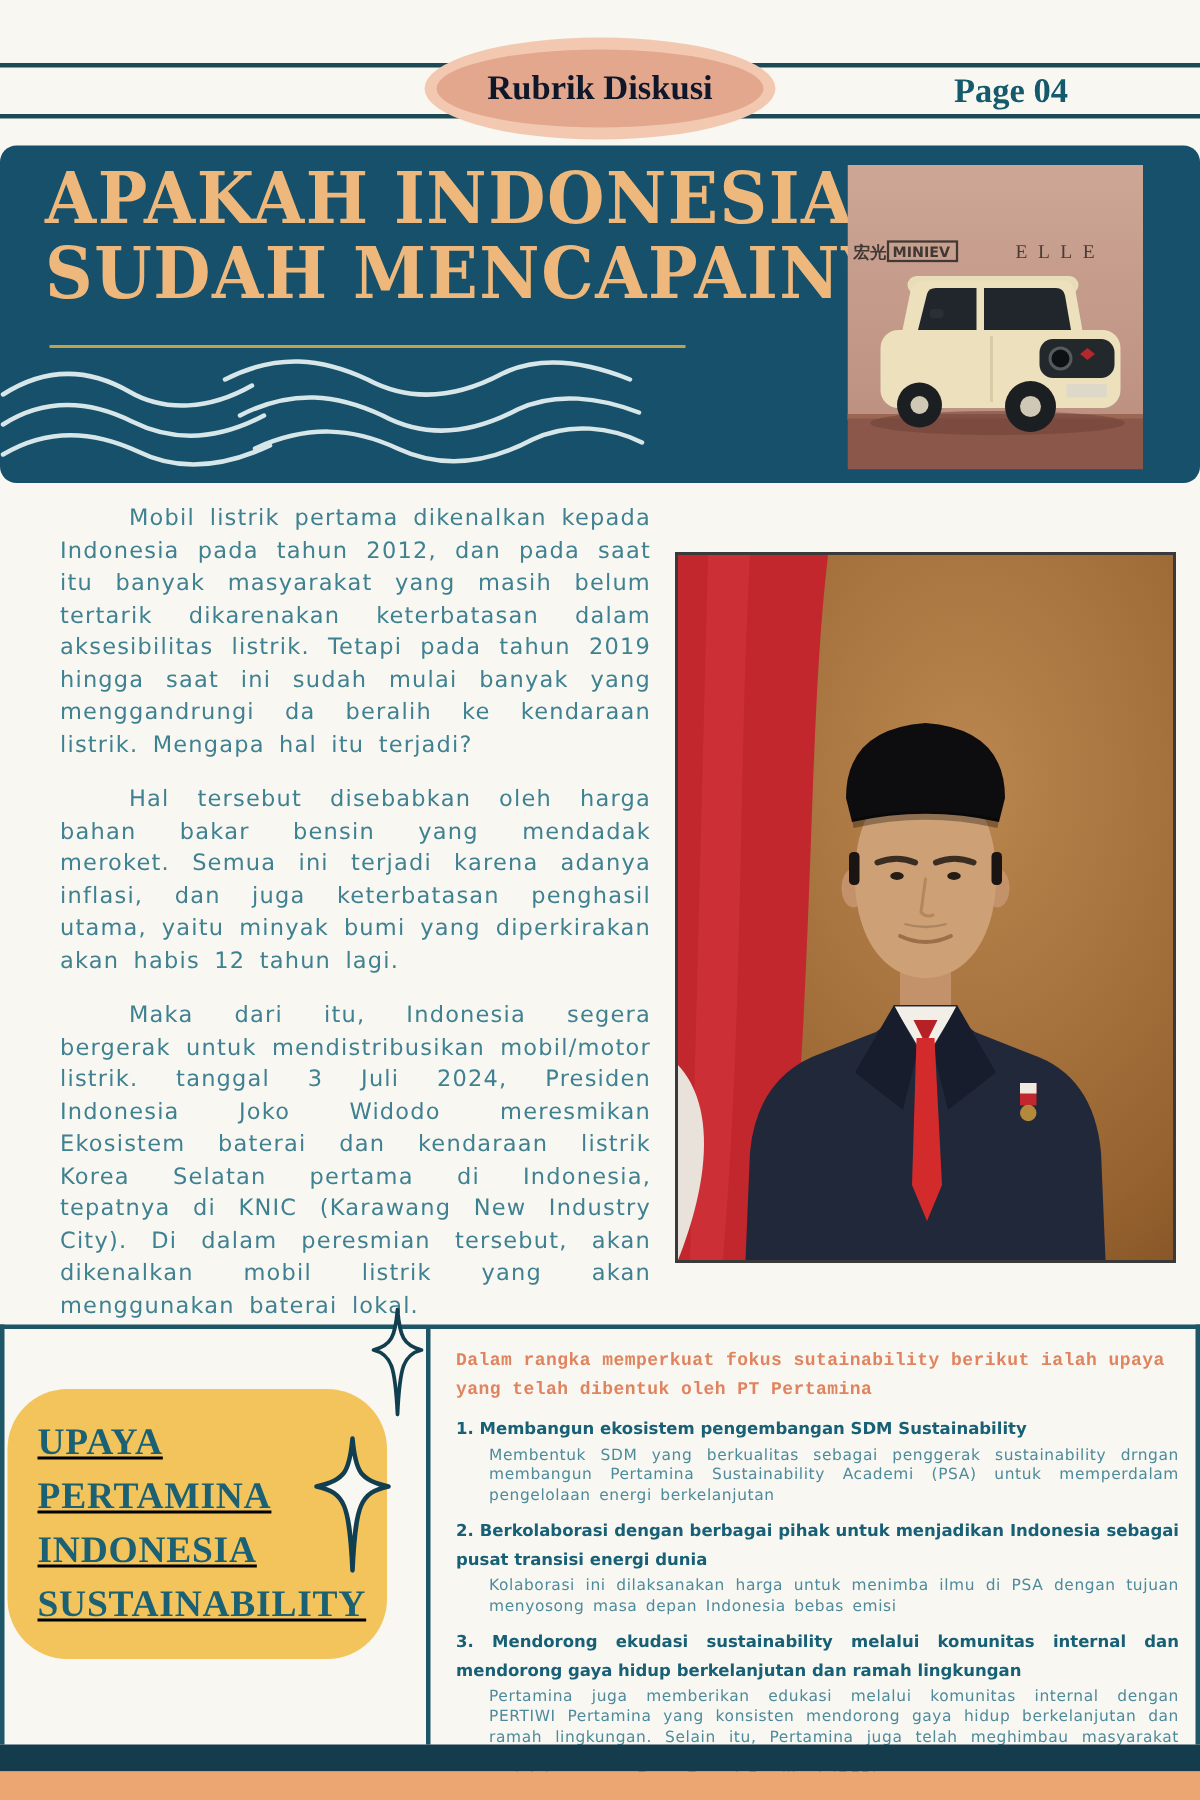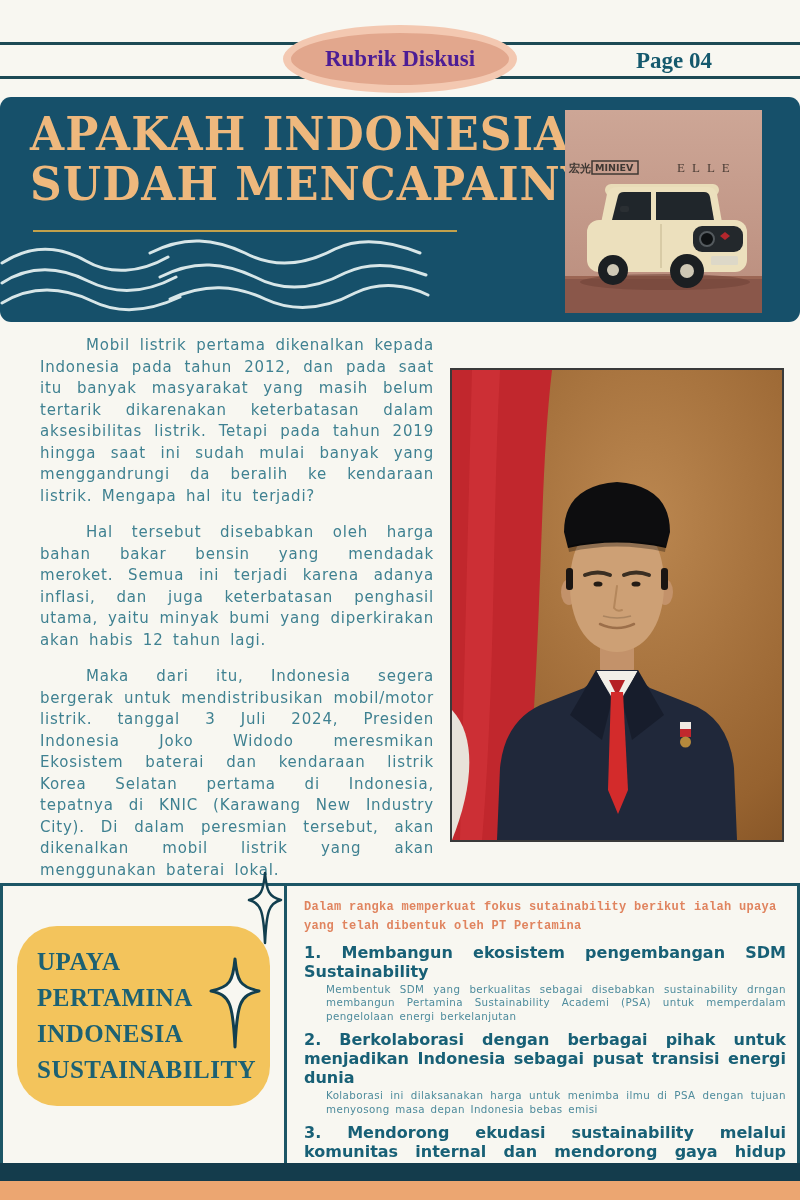--- a/index.html
+++ b/index.html
@@ -10,21 +10,21 @@
   
   .top-line{position:absolute;left:0;width:800px;height:3px;background:#1d4a55;}
   .top-line.l1{top:42px;}
   .top-line.l2{top:76px;}
   .badge-ellipse{
     position:absolute;left:283px;top:25px;width:218px;height:52px;
     background:#e2a78d;border:8px solid #f3c8b1;border-radius:50%;
     display:flex;align-items:center;justify-content:center;z-index:3;
   }
   .badge-ellipse span{
-    font-family:"Liberation Serif",serif;font-weight:bold;font-size:23px;color:#4c1d95;
+    font-family:"Liberation Serif",serif;font-weight:bold;font-size:23px;color:#0f172a;
   }
   .page-num{
     position:absolute;top:48px;right:88px;z-index:3;
     font-family:"Liberation Serif",serif;font-weight:bold;font-size:23px;color:#15596d;
   }
   
   .hero{position:absolute;left:0;top:97px;width:800px;height:225px;background:#16506a;border-radius:11px;}
   .hero-title{
     position:absolute;left:30px;top:12px;color:#eeb87d;
     font-family:"DejaVu Serif",serif;font-weight:bold;font-size:44px;line-height:46px;
@@ -40,36 +40,36 @@
     text-indent:46px;letter-spacing:0.8px;word-spacing:4px;
   }
   .portrait{position:absolute;left:450px;top:368px;width:330px;height:470px;border:2px solid #3a3a3a;}
   
   .bottom-section{
     position:absolute;left:0;top:883px;width:800px;height:280px;box-sizing:border-box;
     border-top:3px solid #1d5666;border-left:3px solid #1d5666;border-right:3px solid #1d5666;
   }
   .v-divider{position:absolute;left:281px;top:0;width:3px;height:277px;background:#1d5666;}
   .yellow-card{
-    position:absolute;left:14px;top:40px;width:253px;height:180px;border-radius:40px;
-    background:#f3c45c;box-sizing:border-box;padding:18px 0 0 20px;
+    position:absolute;left:2px;top:40px;width:253px;height:180px;border-radius:40px;
+    background:#f3c45c;box-sizing:border-box;padding:18px 0 0 20px;text-decoration:underline;
   }
   .yellow-card div{
     font-family:"Liberation Serif",serif;font-weight:bold;font-size:25px;line-height:36px;
     color:#1c6173;letter-spacing:0.5px;white-space:nowrap;
   }
   .sparkle-small{position:absolute;left:244px;top:-15px;z-index:4;}
   .sparkle-large{position:absolute;left:206px;top:71px;z-index:4;}
   .sus-content{position:absolute;left:17px;top:12px;width:482px;}
   .sus-intro{
     font-weight:bold;font-size:12px;line-height:19px;color:#e0845f;letter-spacing:0.3px;font-family:Liberation Mono, monospace;
   }
   .sus-item{margin-top:7px;}
   .sus-item-title{
-    font-weight:bold;font-size:16px;line-height:19px;color:#186076;text-align:justify;
+    font-weight:bold;font-size:11px;line-height:19px;color:#186076;text-align:justify;
   }
   .sus-item-body{
     margin:2px 0 0 22px;font-size:10.3px;line-height:13.4px;color:#4d8b9c;
     text-align:justify;letter-spacing:0.4px;word-spacing:2px;
   }
   
   .footer-teal{position:absolute;left:0;top:1163px;width:800px;height:18px;background:#143c4c;}
   .footer-orange{position:absolute;left:0;top:1181px;width:800px;height:19px;background:#eca671;}
 </style>
 </head>
@@ -208,21 +208,21 @@
 
     <div style="position:absolute;left:284px;top:0;width:513px;height:277px;">
       <div class="sus-content">
         <div class="sus-intro">Dalam rangka memperkuat fokus sutainability berikut ialah upaya yang telah dibentuk oleh PT Pertamina</div>
 
         <div class="sus-item">
           <div class="sus-item-title">
             <span>1.</span>
             <span>Membangun ekosistem pengembangan SDM Sustainability</span>
           </div>
-          <div class="sus-item-body">Membentuk SDM yang berkualitas sebagai disebabkan sustainability drngan membangun Pertamina Sustainability Academi (PSA) untuk memperdalam pengelolaan energi berkelanjutan</div>
+          <div class="sus-item-body">Membentuk SDM yang berkualitas sebagai penggerak sustainability drngan membangun Pertamina Sustainability Academi (PSA) untuk memperdalam pengelolaan energi berkelanjutan</div>
         </div>
 
         <div class="sus-item">
           <div class="sus-item-title">
             <span>2.</span>
             <span>Berkolaborasi dengan berbagai pihak untuk menjadikan Indonesia sebagai pusat transisi energi dunia</span>
           </div>
           <div class="sus-item-body">Kolaborasi ini dilaksanakan harga untuk menimba ilmu di PSA dengan tujuan menyosong masa depan Indonesia bebas emisi</div>
         </div>
 

